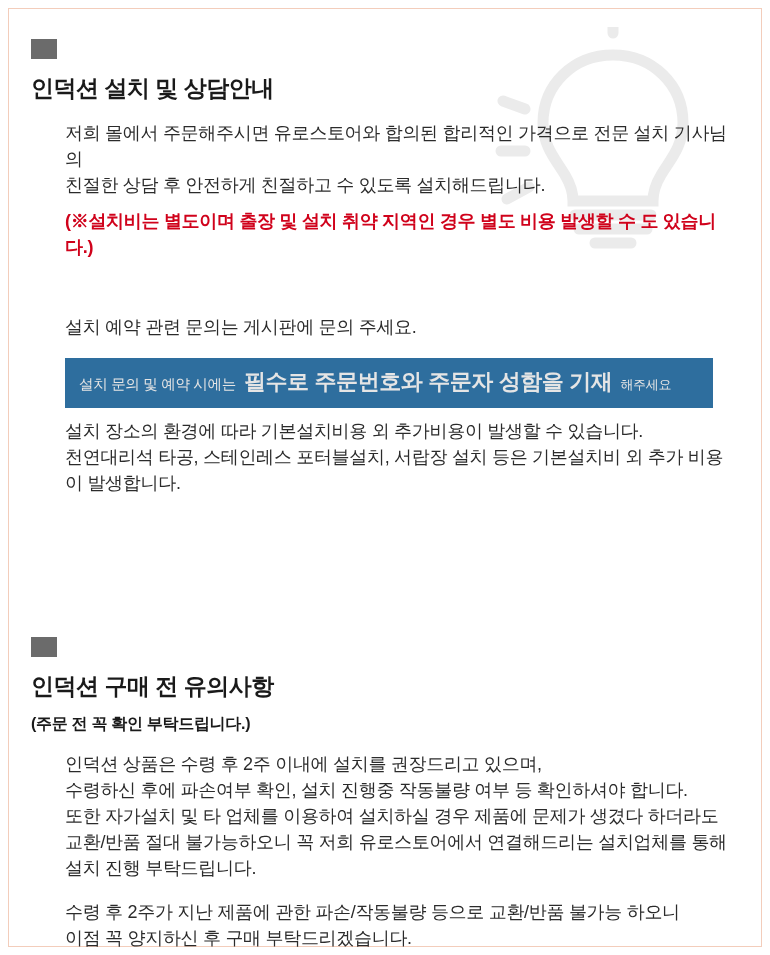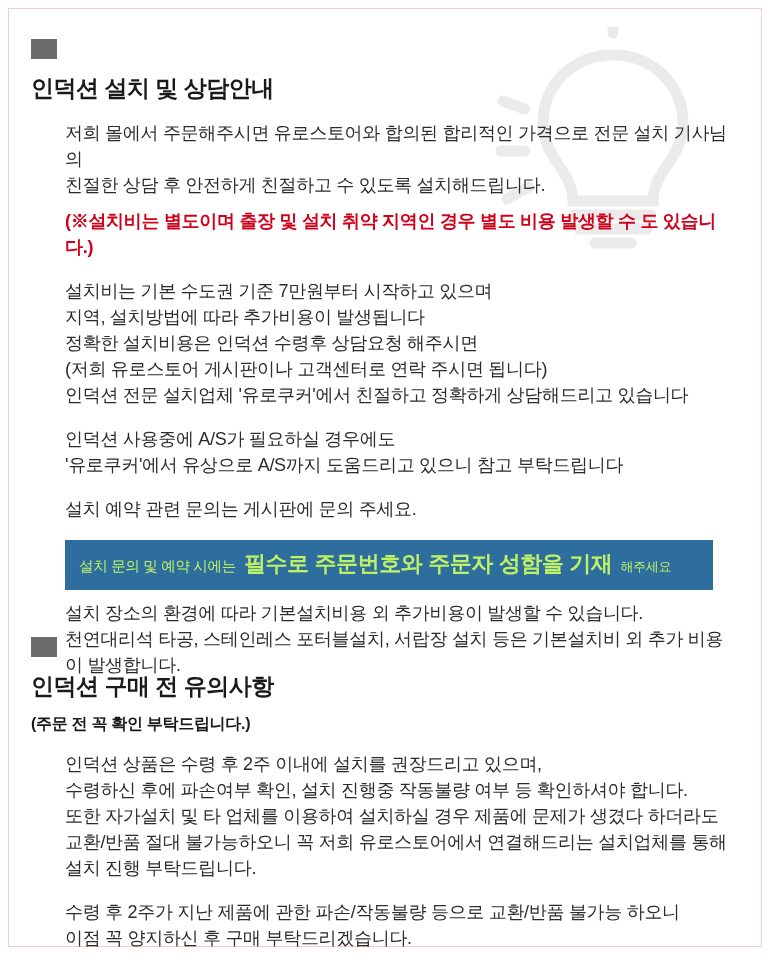--- a/index.html
+++ b/index.html
@@ -71,21 +71,21 @@
     line-height: 26px;
     color: #2b2b2b;
     letter-spacing: -0.3px;
   }
   .para.red {
     color: #d0021b;
     font-weight: bold;
   }
   .banner {
     background: #2e6e9e;
-    color: #bef264;
+    color: #e5e5e5;
     display: flex;
     align-items: baseline;
     padding: 9px 14px 11px 14px;
     gap: 8px;
     box-sizing: border-box;
     width: 648px;
   }
   .banner-small {
     font-size: 14.5px;
     letter-spacing: -0.3px;
@@ -152,34 +152,23 @@
     </div>
 
     <div class="gap-sm"></div>
 
     <div class="indent">
       <div class="para red">(※설치비는 별도이며 출장 및 설치 취약 지역인 경우 별도 비용 발생할 수 도 있습니다.)</div>
     </div>
 
     <div class="gap-md"></div>
 
-    <div class="indent">
-      <div class="para">설치비는 기본 수도권 기준 7만원부터 시작하고 있으며</div>
-      <div class="para">지역, 설치방법에 따라 추가비용이 발생됩니다</div>
-      <div class="para">정확한 설치비용은 인덕션 수령후 상담요청 해주시면</div>
-      <div class="para">(저희 유로스토어 게시판이나 고객센터로 연락 주시면 됩니다)</div>
-      <div class="para">인덕션 전문 설치업체 '유로쿠커'에서 친절하고 정확하게 상담해드리고 있습니다</div>
-    </div>
-
-    <div class="gap-md"></div>
-
-    <div class="indent">
-      <div class="para">인덕션 사용중에 A/S가 필요하실 경우에도</div>
-      <div class="para">'유로쿠커'에서 유상으로 A/S까지 도움드리고 있으니 참고 부탁드립니다</div>
-    </div>
+
+    <div class="gap-md"></div>
+
 
     <div class="gap-md"></div>
 
     <div class="indent">
       <div class="para">설치 예약 관련 문의는 게시판에 문의 주세요.</div>
     </div>
 
     <div class="gap-md"></div>
 
     <div class="indent">

